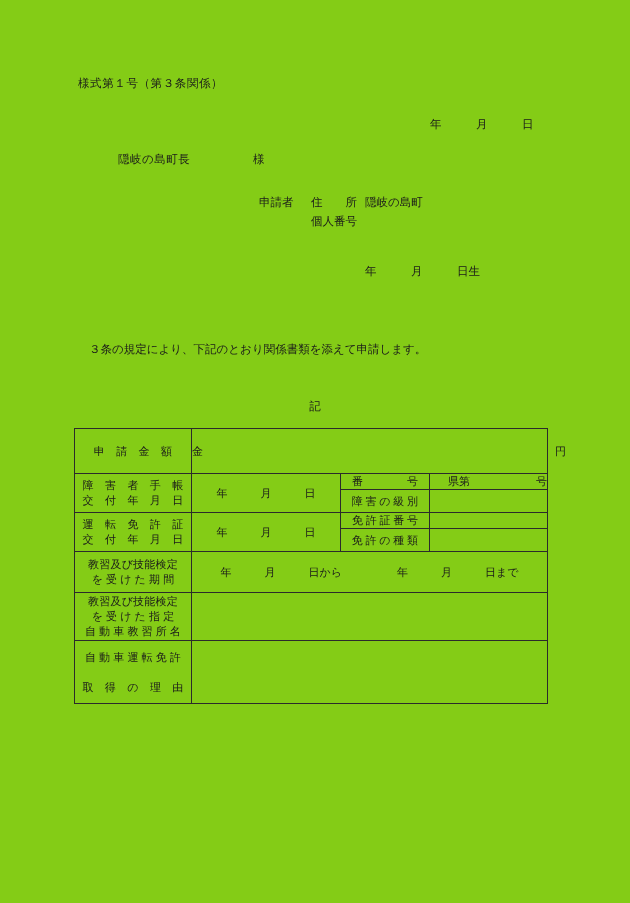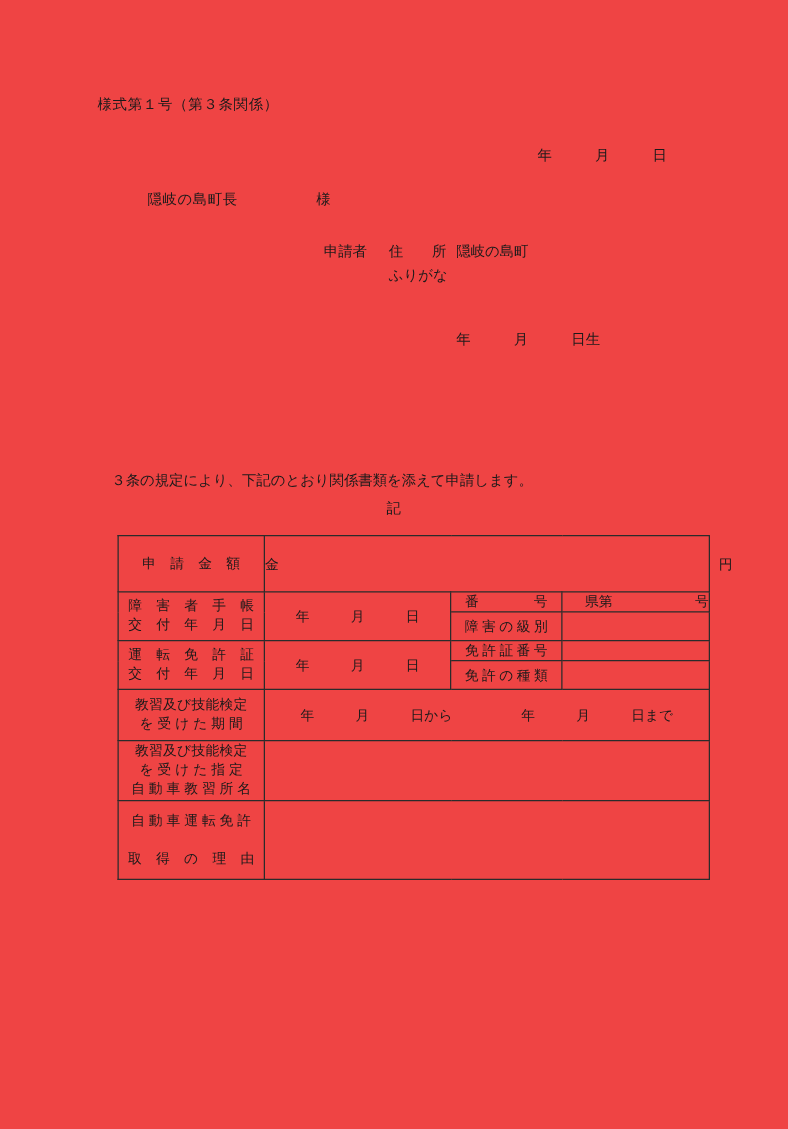--- a/index.html
+++ b/index.html
@@ -11,21 +11,21 @@
     width: 630px;
     height: 903px;
     position: relative;
     font-family: "Liberation Serif", "DejaVu Serif", serif;
     color: #1a1a1a;
     overflow: hidden;
   }
   .page {
     position: absolute;
     inset: 0;
-    background: #ef4444;
+    background: #84cc16;
     text-decoration: underline;
   }
 
   
   .form-no {
     position: absolute;
     left: 78px;
     top: 76px;
     font-size: 11.5px;
     letter-spacing: 0.6px;
@@ -101,36 +101,36 @@
   .body-para {
     position: absolute;
     left: 78px;
     top: 339px;
     width: 476px;
     font-size: 11.5px;
     line-height: 21px;
     text-align: justify;
   }
   .body-para .l1 { text-indent: 22px; display: block; }
-  .body-para .l2 { display: block; text-indent: 11px; margin-top: 36px; }
+  .body-para .l2 { display: block; text-indent: 11px; }
 
   
   .ki {
     position: absolute;
     left: 0;
     top: 399px;
     width: 630px;
     text-align: center;
     font-size: 11.5px;
   }
 
   
   .form-table {
     position: absolute;
-    left: 94px;
+    left: 74px;
     top: 428px;
     width: 473px;
     border-collapse: collapse;
     table-layout: fixed;
     font-size: 11px;
   }
   .form-table td {
     border: 1px solid #2b2b2b;
     padding: 0;
     vertical-align: middle;
@@ -182,21 +182,21 @@
   <div class="addressee-suffix">様</div>
 
   <div class="applicant">
     <div class="applicant-row">
       <span class="applicant-tag">申請者</span>
       <span class="applicant-key">住　　所</span>
       <span class="applicant-val">隠岐の島町</span>
     </div>
     <div class="applicant-row">
       <span class="applicant-tag"></span>
-      <span class="applicant-key">ふりがな</span>
+      <span class="applicant-key">個人番号</span>
       <span class="applicant-val"></span>
     </div>
   </div>
 
   <div class="birth-line">年　　　月　　　日生</div>
 
 
   <div class="body-para">
     <span class="l2">３条の規定により、下記のとおり関係書類を添えて申請します。</span>
   </div>

